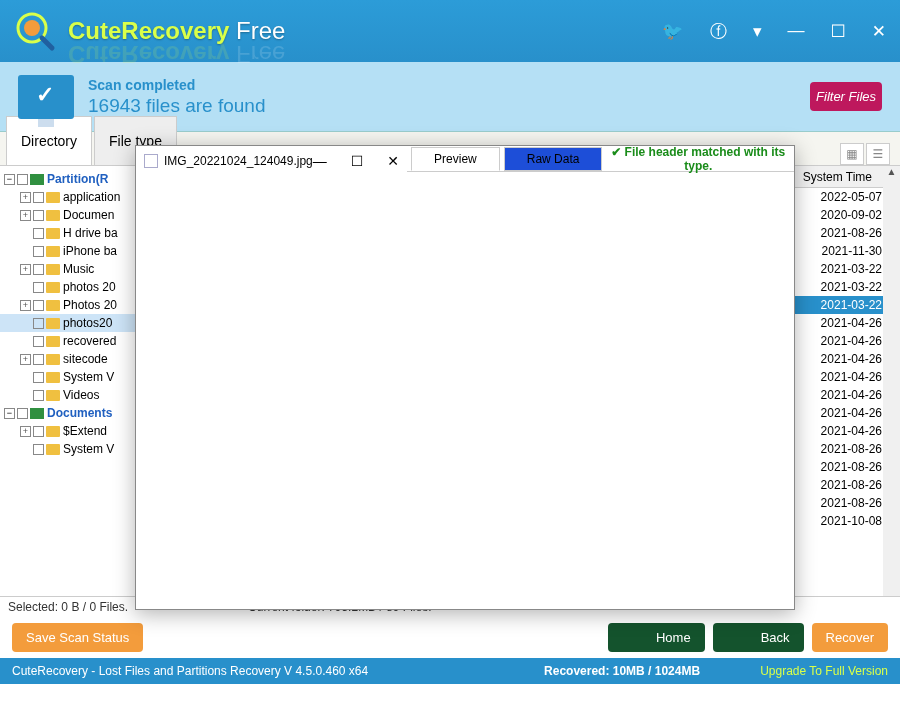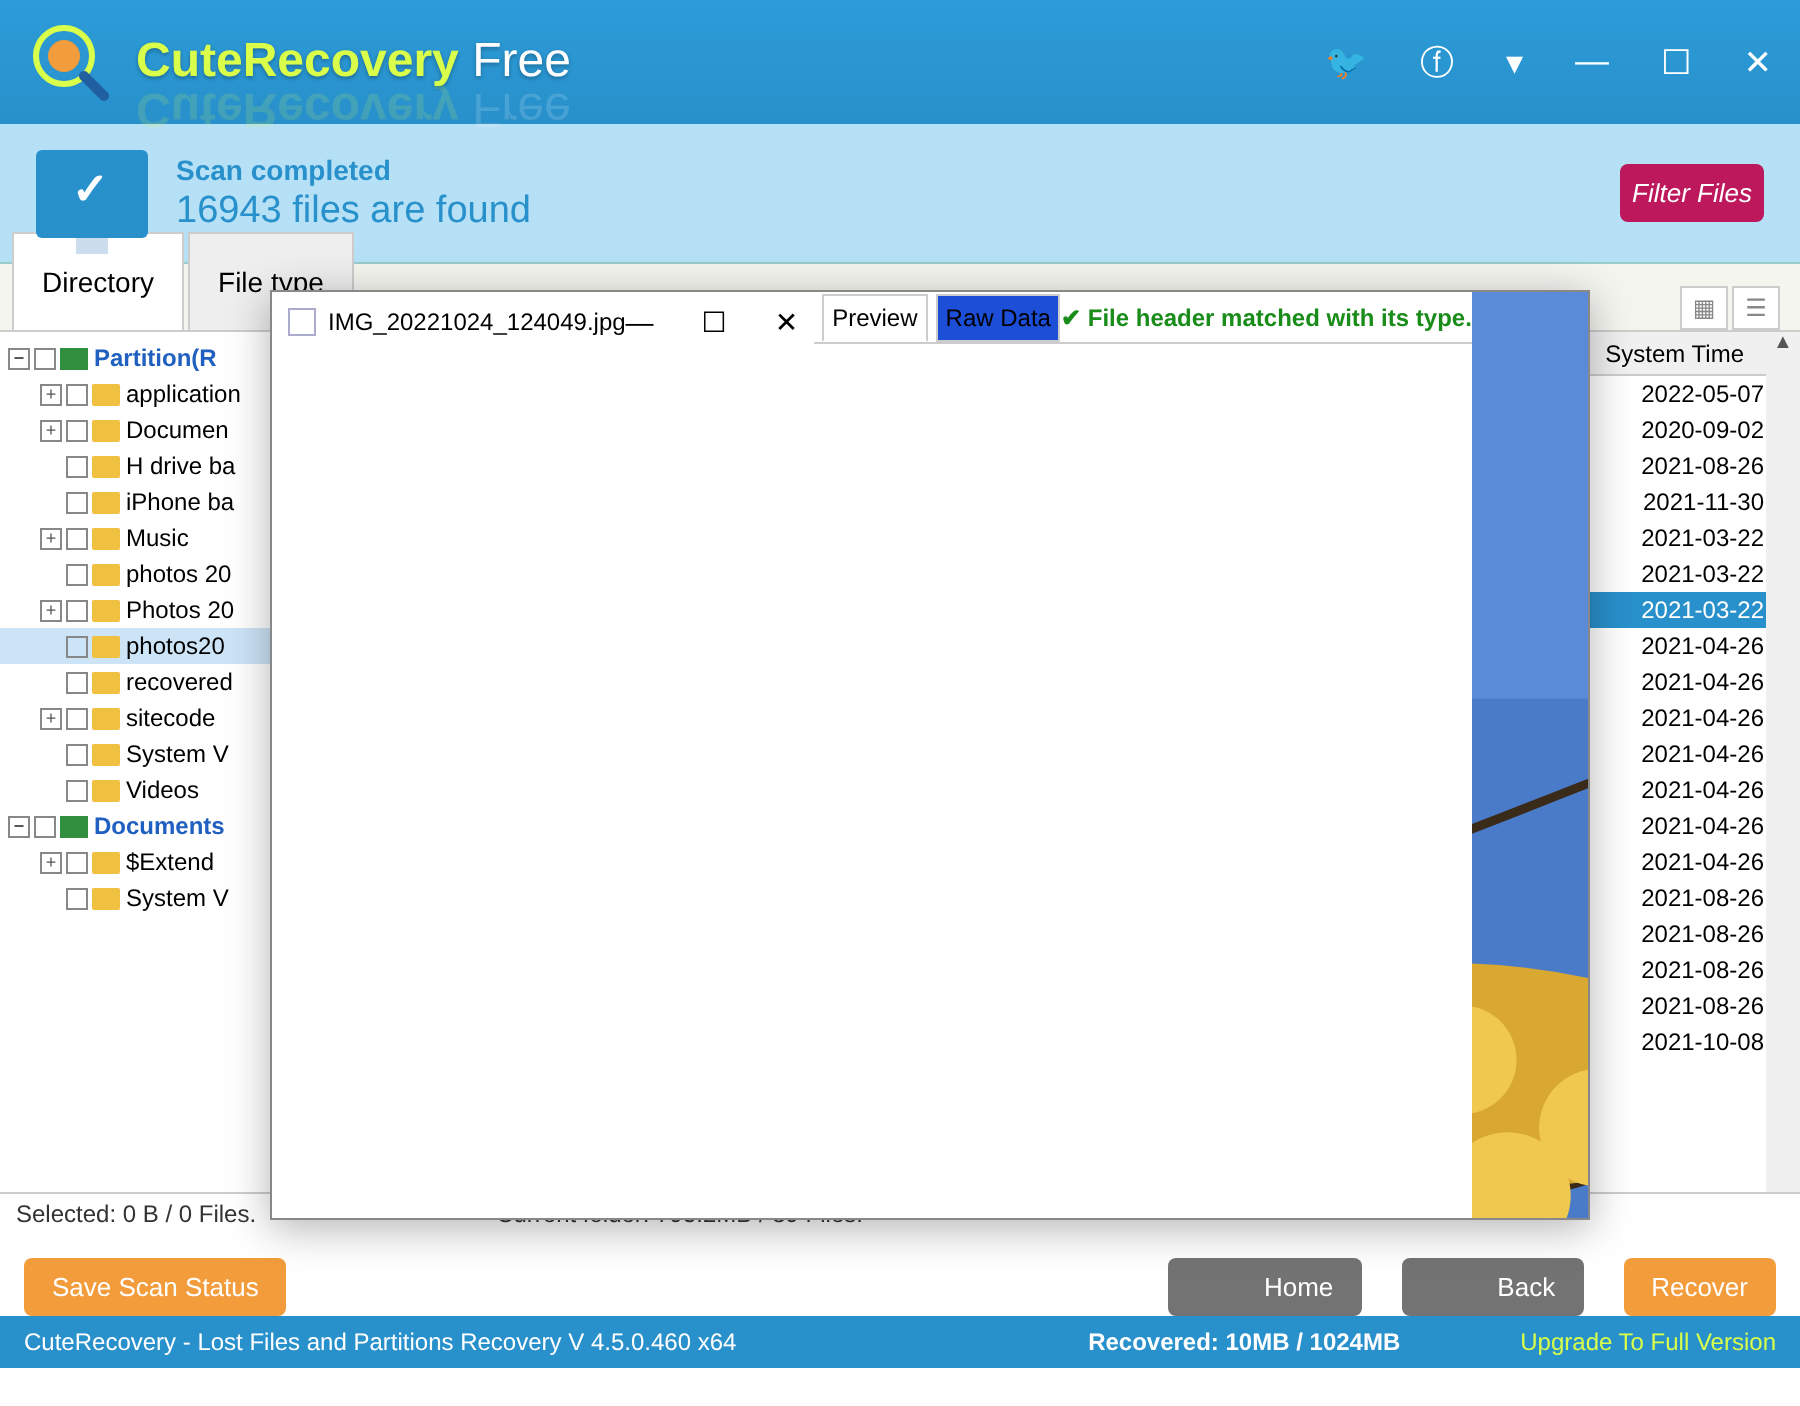--- a/index.html
+++ b/index.html
@@ -46,38 +46,38 @@
 .col-modify { margin-left: auto; padding-right: 28px; }
 .scroll-indicator { position: absolute; right: 0; top: 0; width: 17px; height: 100%; background: #f0f0f0; }
 .scroll-arrow { height: 17px; text-align: center; font-size: 10px; color: #555; cursor: pointer; }
 .list-rows { font-size: 12px; }
 .list-row { height: 18px; display: flex; align-items: center; justify-content: flex-end; padding-right: 18px; cursor: pointer; }
 .list-row.sel { background: #2890cb; color: #fff; }
 
 .info-row { height: 20px; background: #fff; border-top: 1px solid #ccc; display: flex; font-size: 12px; align-items: center; padding: 0 8px; color: #333; }
 .info-row .col2 { margin-left: 120px; }
 
-.bottom-bar { height: 42px; background: #fff; display: flex; align-items: flex-end; padding: 0 12px; gap: 20px; }
+.bottom-bar { height: 42px; background: #fff; display: flex; align-items: center; padding: 0 12px; gap: 8px; }
 .btn { padding: 7px 14px; border: none; border-radius: 4px; font-size: 13px; cursor: pointer; color: #fff; }
 .btn-orange { background: #f39c3c; }
-.btn-blue { background: #737373; padding-left: 48px; }
+.btn-blue { background: #14532d; padding-left: 48px; }
 .bottom-bar .spacer { flex: 1; }
 
 .footer { height: 26px; background: #2890cb; color: #fff; display: flex; align-items: center; padding: 0 12px; font-size: 12px; }
 .footer .recovered { margin-left: auto; font-weight: bold; }
 .footer .upgrade { margin-left: 60px; color: #d9ff4a; cursor: pointer; }
 
 
 .preview-window { position: absolute; left: 135px; top: 145px; width: 660px; height: 465px; background: #fff; border: 1px solid #888; box-shadow: 0 4px 20px rgba(0,0,0,.3); display: flex; flex-direction: row; }
 .pw-title { height: 30px; display: flex; align-items: center; padding: 0 8px; font-size: 12px; }
 .pw-title .file-ico { width: 14px; height: 14px; border: 1px solid #aac; margin-right: 6px; }
 .pw-controls { margin-left: auto; display: flex; gap: 24px; font-size: 14px; }
 .pw-controls span { cursor: pointer; }
 .pw-tabs { height: 26px; display: flex; align-items: center; border-bottom: 1px solid #ccc; font-size: 12px; }
-.pw-tab { padding: 4px 4px; border: 1px solid #ccc; border-bottom: 1px solid #fff; background: #fff; margin-left: 4px; margin-bottom: -1px; cursor: pointer; }
+.pw-tab { padding: 4px 22px; border: 1px solid #ccc; border-bottom: 1px solid #fff; background: #fff; margin-left: 4px; margin-bottom: -1px; cursor: pointer; }
 .pw-tab.inactive { background: #1d4ed8; border-bottom: 1px solid #ccc; }
 .pw-status { flex: 1; text-align: center; color: #1a8c1a; font-weight: bold; font-size: 12px; }
 .pw-status::before { content: "✔ "; color: #1a8c1a; }
 .pw-image { flex: 1; overflow: hidden; position: relative; }
 .pw-image svg { width: 100%; height: 100%; display: block; }
 </style>
 </head>
 <body>
 
 <div class="titlebar">

